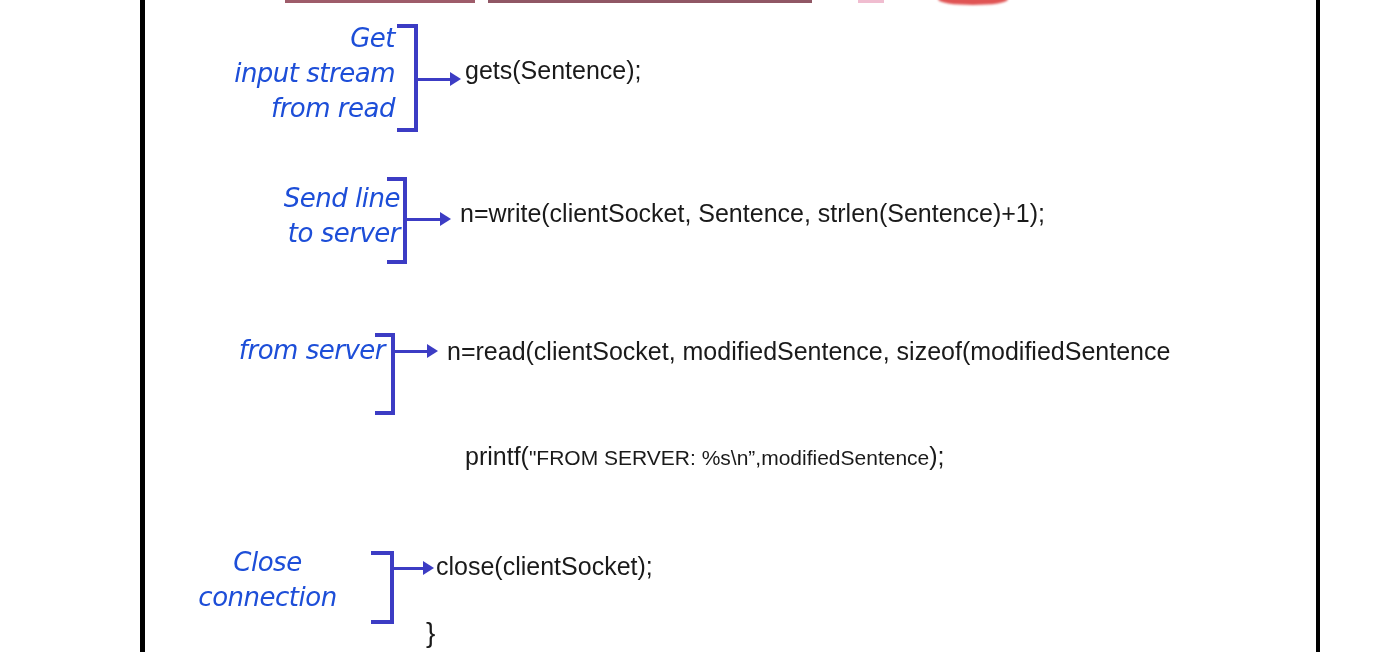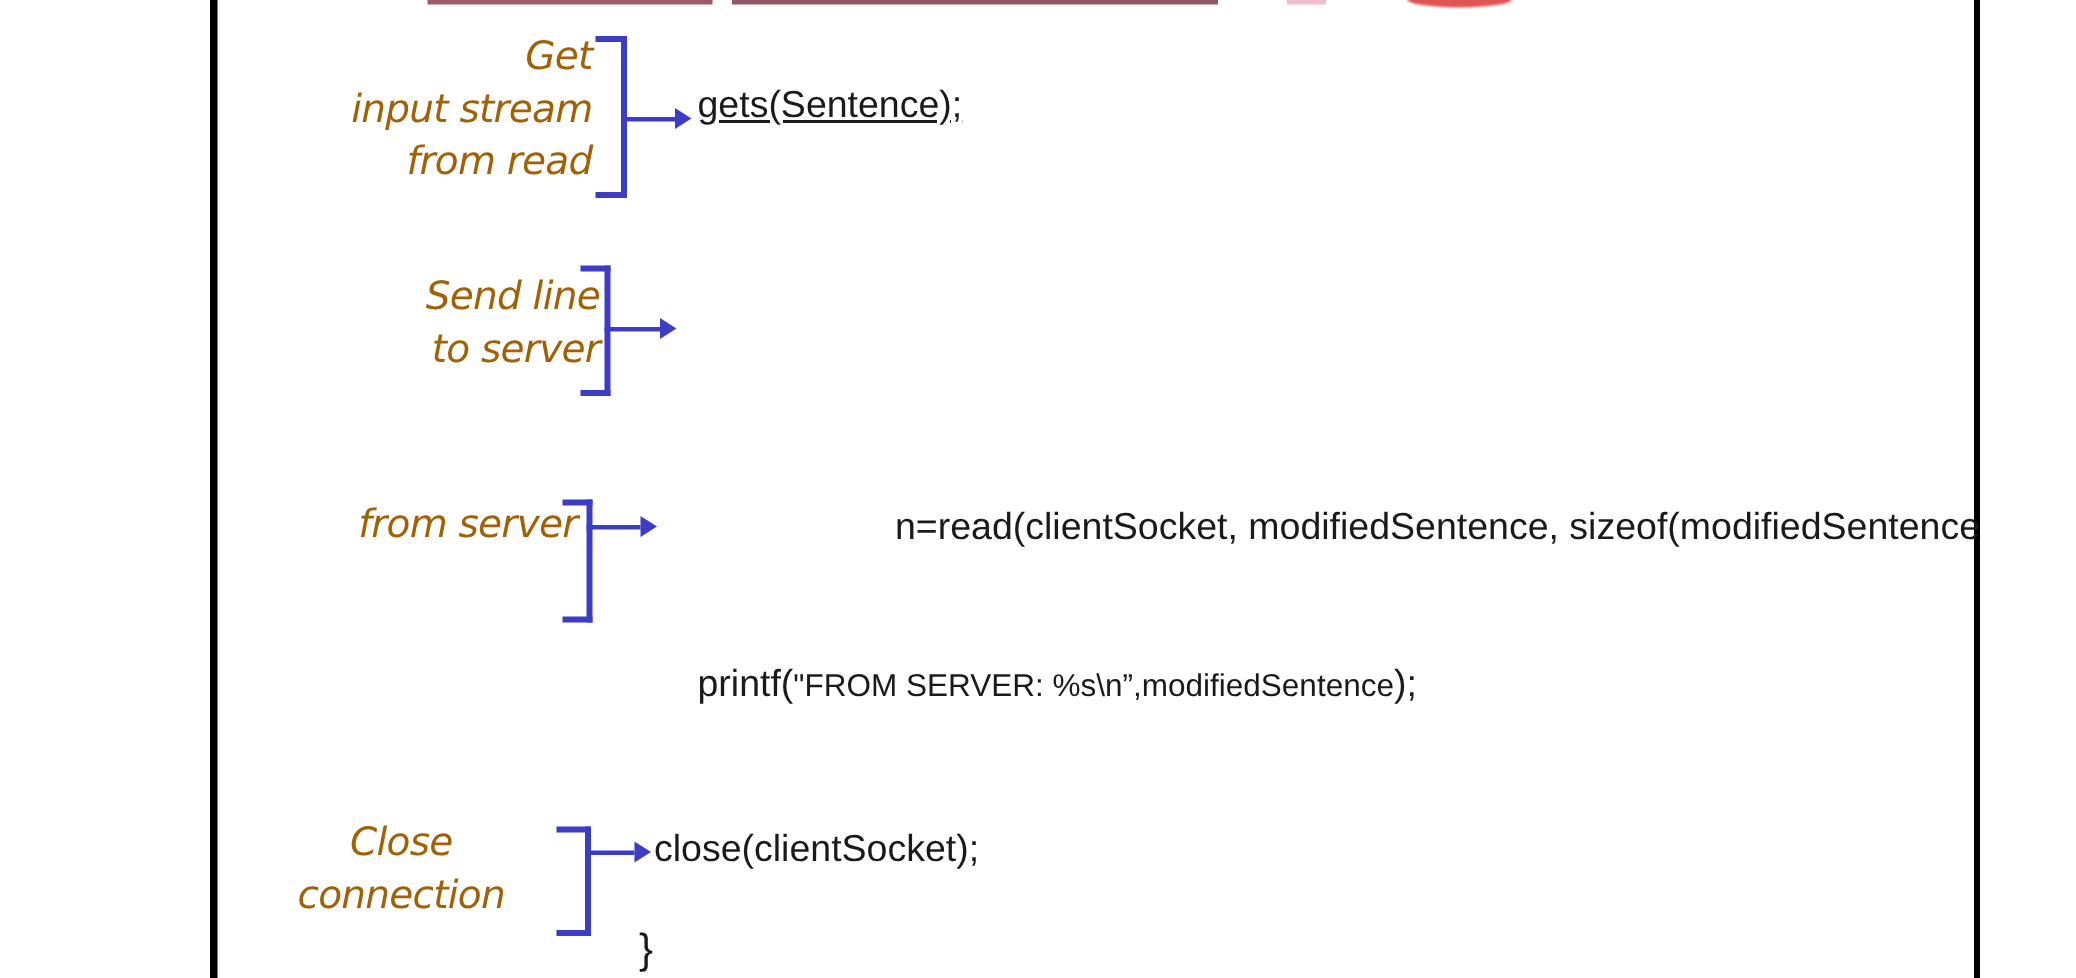--- a/index.html
+++ b/index.html
@@ -10,42 +10,42 @@
   .vline.left{left:140px;width:5px;}
   .vline.right{left:1316px;width:4px;}
   
   .strip{position:absolute;top:0;height:3px;}
   .strip.s1{left:285px;width:190px;background:#8d4050;opacity:.85;}
   .strip.s2{left:488px;width:324px;background:#7d3a4a;opacity:.85;}
   .strip.s3{left:858px;width:26px;background:#f0bdd0;}
   .red-arc{position:absolute;left:938px;top:-6px;width:70px;height:11px;background:#e05454;
            border-radius:50%;filter:blur(0.8px);}
   
-  .anno{position:absolute;color:#a16207;font-family:"DejaVu Sans",sans-serif;font-style:italic;
+  .anno{position:absolute;color:#1d4ed8;font-family:"DejaVu Sans",sans-serif;font-style:italic;
         font-size:26px;line-height:35px;text-align:right;letter-spacing:-0.5px;}
   
   .bracket{position:absolute;border:0 solid #3c3cc4;border-top-width:4px;border-right-width:4px;
            border-bottom-width:4px;}
   .b1{left:397px;top:24px;width:17px;height:100px;}
   .b2{left:387px;top:177px;width:16px;height:79px;}
   .b3{left:375px;top:333px;width:16px;height:74px;}
   .b5{left:371px;top:551px;width:19px;height:65px;}
   
   .arrow{position:absolute;height:14px;}
   .arrow .shaft{position:absolute;left:0;top:6px;height:3px;background:#3c3cc4;}
   .arrow .head{position:absolute;top:0;width:0;height:0;border-top:7px solid transparent;
                border-bottom:7px solid transparent;border-left:11px solid #3c3cc4;}
   .a1{left:414px;top:72px;}.a1 .shaft{width:36px;}.a1 .head{left:36px;}
   .a2{left:403px;top:212px;}.a2 .shaft{width:37px;}.a2 .head{left:37px;}
   .a3{left:391px;top:344px;}.a3 .shaft{width:36px;}.a3 .head{left:36px;}
   .a5{left:390px;top:561px;}.a5 .shaft{width:33px;}.a5 .head{left:33px;}
   
   .code{position:absolute;color:#1a1a1a;font-size:25px;white-space:nowrap;}
   .code.small-inner .inner{font-size:21px;}
-  .clip{overflow:hidden;text-align:right;}
+  .clip{overflow:hidden;}
 </style>
 </head>
 <body>
 
 <div class="stage">
 
   <div class="vline left"></div>
   <div class="vline right"></div>
 
   <div class="strip s1"></div>
@@ -56,31 +56,32 @@
   <div class="anno" style="left:150px;top:21px;width:245px;">
     <div>Get</div>
     <div>input stream</div>
     <div>from read</div>
   </div>
   <div class="bracket b1"></div>
   <div class="arrow a1">
     <div class="shaft"></div>
     <div class="head"></div>
   </div>
-  <div class="code" style="left:465px;top:56px;text-decoration:underline;">gets(Sentence);</div>
+  <div class="code" style="left:465px;top:56px;">gets(Sentence);</div>
 
   <div class="anno" style="left:150px;top:181px;width:250px;font-style:italic;">
     <div>Send line</div>
     <div>to server</div>
   </div>
   <div class="bracket b2"></div>
   <div class="arrow a2">
     <div class="shaft"></div>
     <div class="head"></div>
   </div>
+  <div class="code" style="left:460px;top:199px;">n=write(clientSocket, Sentence, strlen(Sentence)+1);</div>
 
   <div class="anno" style="left:150px;top:333px;width:235px;">
     <div>from server</div>
   </div>
   <div class="bracket b3"></div>
   <div class="arrow a3">
     <div class="shaft"></div>
     <div class="head"></div>
   </div>
   <div class="code clip" style="left:447px;top:337px;width:873px;">n=read(clientSocket, modifiedSentence, sizeof(modifiedSentence</div>

